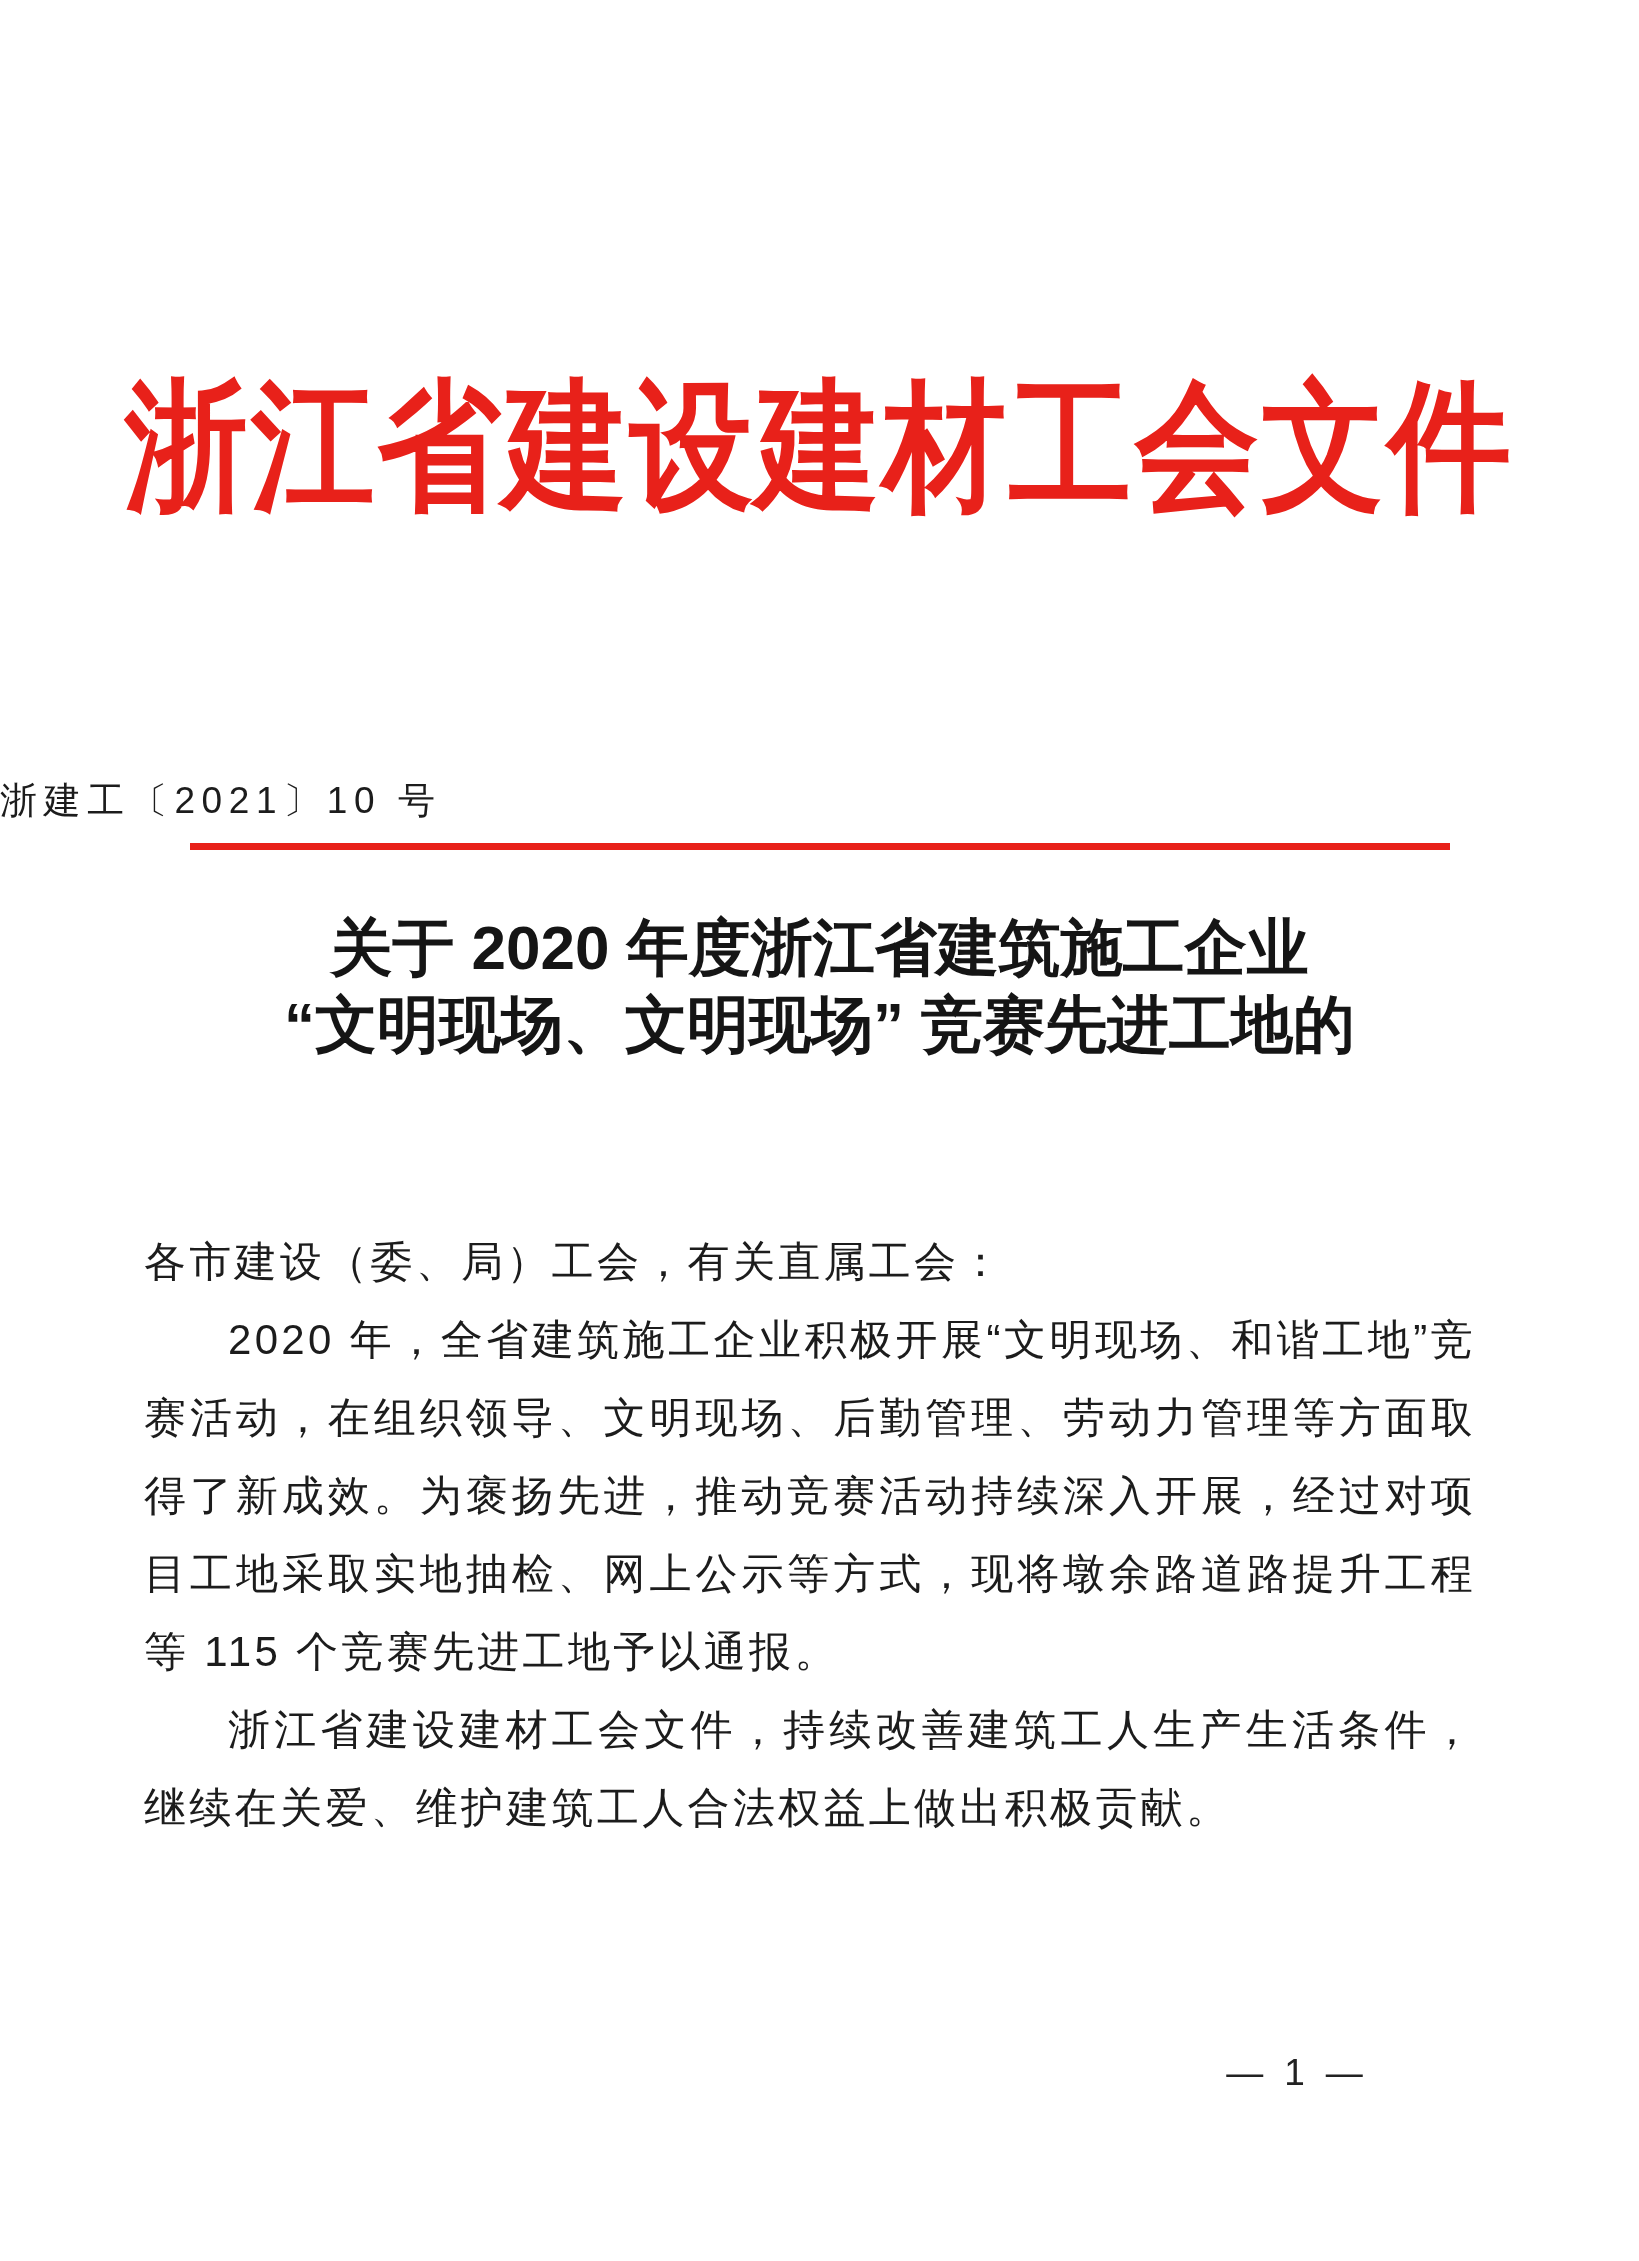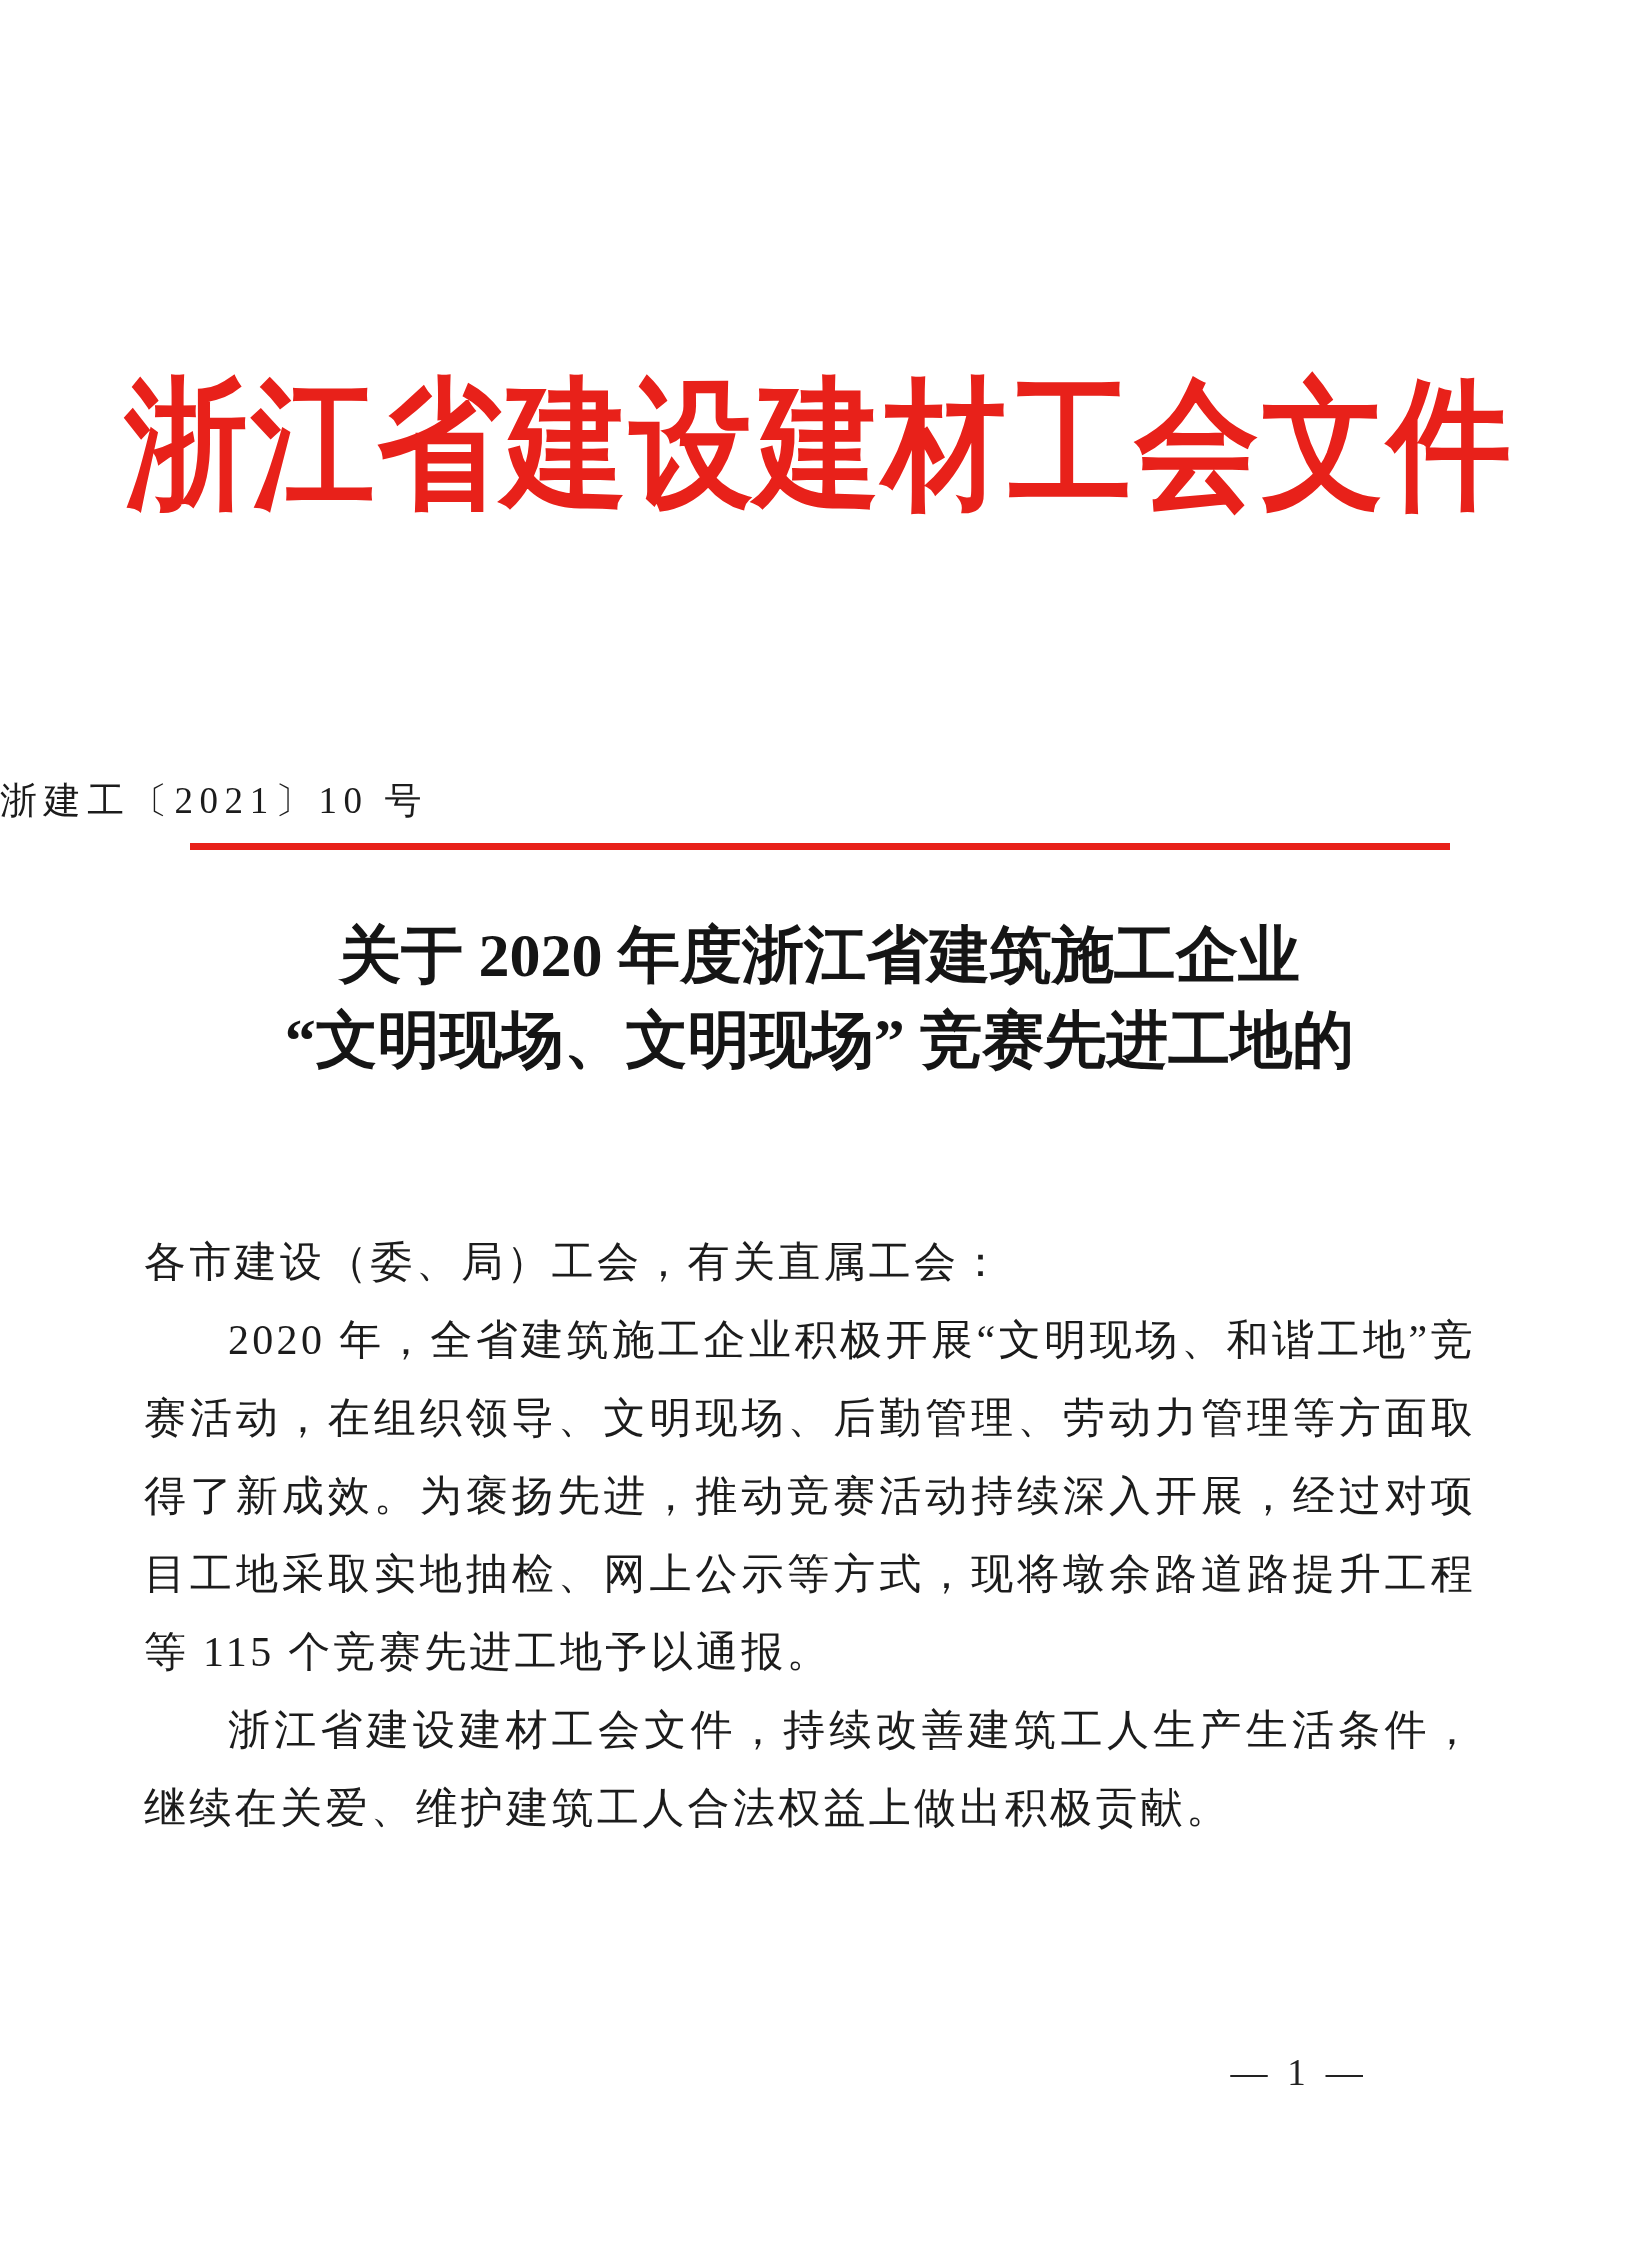--- a/index.html
+++ b/index.html
@@ -6,21 +6,21 @@
     margin: 0;
     padding: 0;
     background: #ffffff;
   }
   .page {
     position: relative;
     width: 1639px;
     height: 2261px;
     background: #ffffff;
     overflow: hidden;
-    font-family: Liberation Serif, serif;
+    font-family: Liberation Sans, sans-serif;
     color: #1c1c1c;
   }
 
   
   .masthead {
     position: absolute;
     top: 375px;
     left: 0;
     width: 100%;
     text-align: center;
@@ -63,21 +63,21 @@
     position: absolute;
     top: 909px;
     left: 0;
     width: 100%;
     text-align: center;
     font-size: 62px;
     font-weight: bold;
     line-height: 77px;
     color: #151515;
   }
-  .notice-title .t-line { white-space: nowrap; margin-top: 8px; }
+  .notice-title .t-line { white-space: nowrap; }
 
   
   .body-text {
     position: absolute;
     top: 1223px;
     left: 144px;
     width: 1332px;
     font-size: 42px;
     line-height: 78px;
     letter-spacing: 3.3px;

